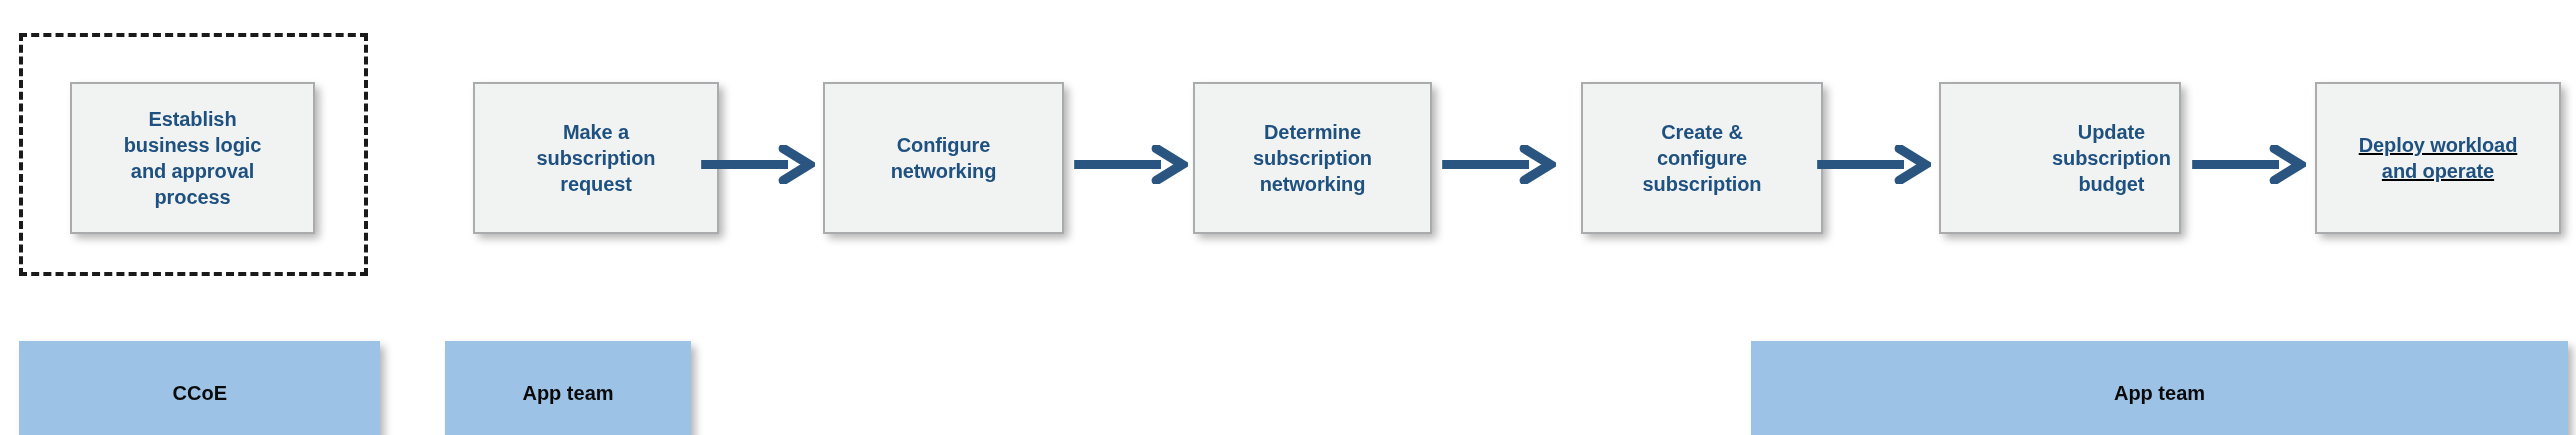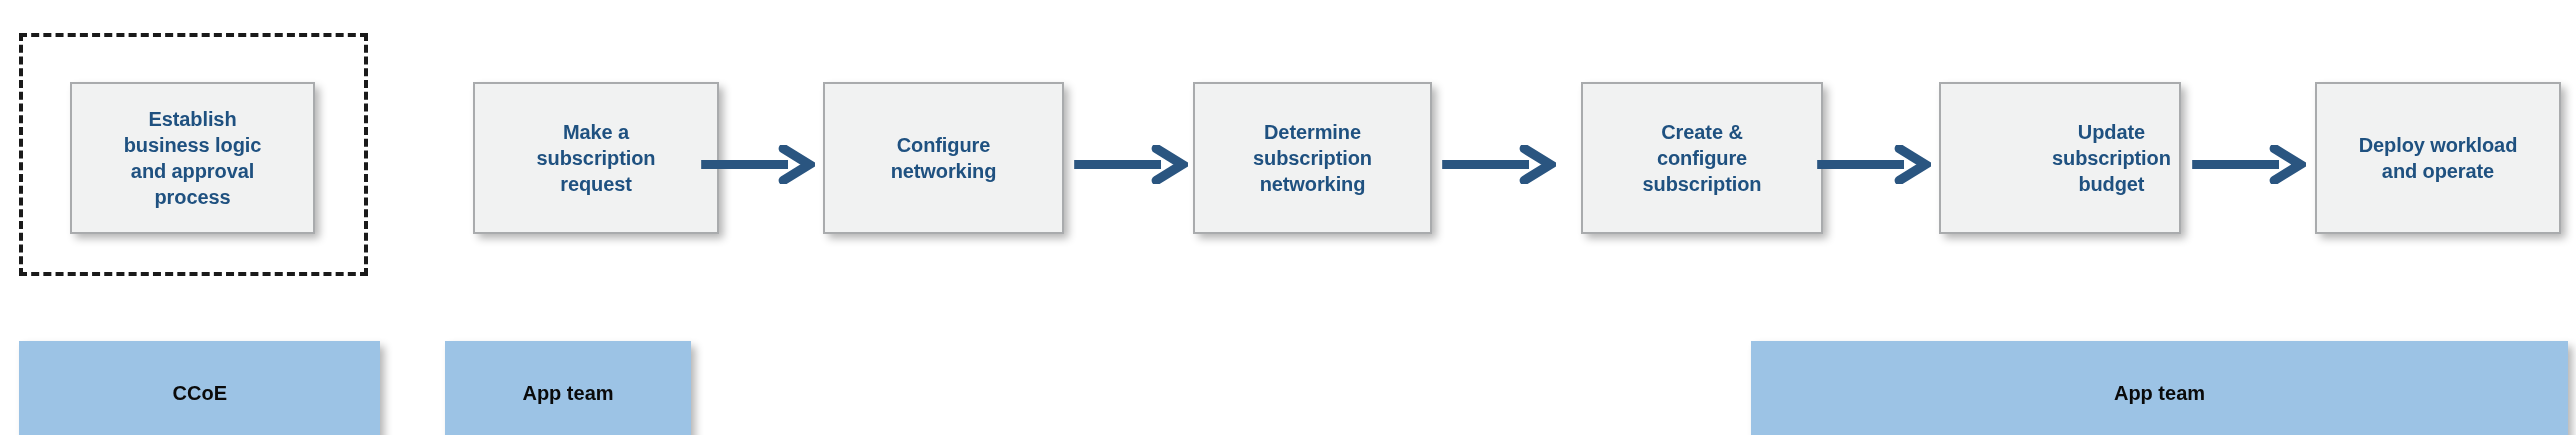--- a/index.html
+++ b/index.html
@@ -98,21 +98,21 @@
 configure
 subscription</span>
   </div>
 
   <div class="step-box" id="step-5" style="left: 1939px; top: 82px; width: 242px; height: 152px; background: rgb(241, 242, 242); border-color: rgb(169, 171, 173); justify-content: flex-end;">
     <span class="step-label" style="color: rgb(31, 81, 128);">Update
 subscription
 budget</span>
   </div>
 
-  <div class="step-box" id="step-6" style="left: 2315px; top: 82px; width: 246px; height: 152px; background: rgb(241, 242, 242); border-color: rgb(169, 171, 173);">
+  <div class="step-box" id="step-6" style="left: 2315px; top: 82px; width: 246px; height: 152px; background: rgb(241, 242, 242); border-color: rgb(169, 171, 173); text-decoration: underline;">
     <span class="step-label" style="color: rgb(31, 81, 128);">Deploy workload
 and operate</span>
   </div>
 
   <svg class="arrow" id="arrow-0" viewBox="0 0 196 66" preserveAspectRatio="none" style="left: 700px; top: 145px; width: 115px; height: 39px;">
     <path d="M2,33 L150,33" stroke="#2A5580" stroke-width="15" fill="none" stroke-linecap="butt"></path>
     <path d="M142,6 L186,33 L142,60" stroke="#2A5580" stroke-width="16" fill="none" stroke-linecap="round" stroke-linejoin="miter"></path>
   </svg>
 
   <svg class="arrow" id="arrow-1" viewBox="0 0 196 66" preserveAspectRatio="none" style="left: 1073px; top: 145px; width: 115px; height: 39px;">

